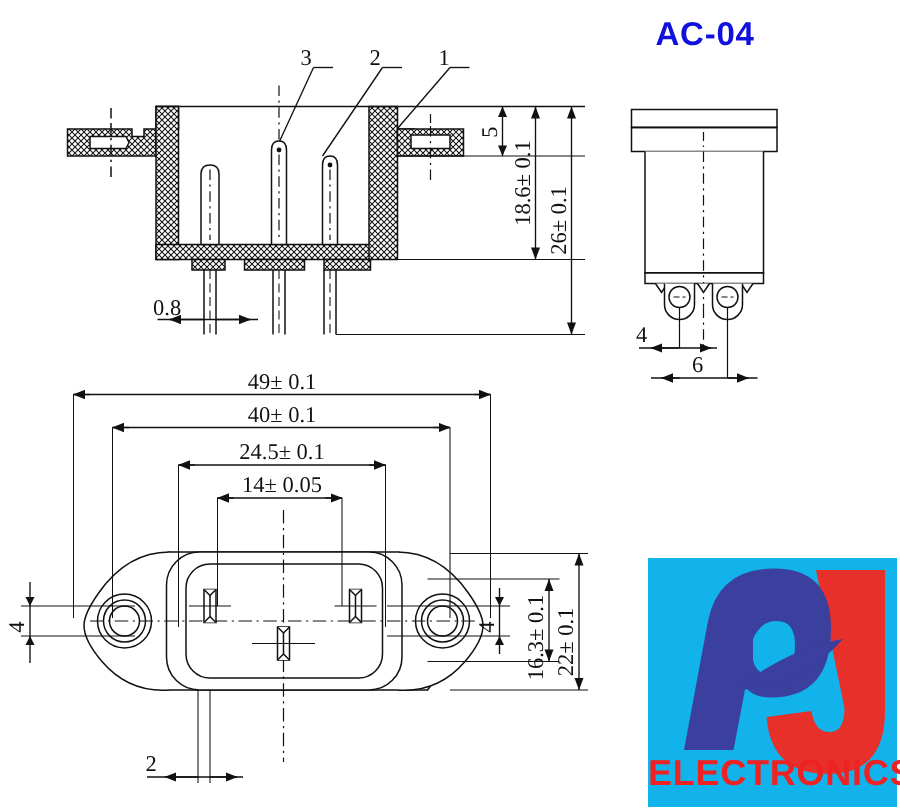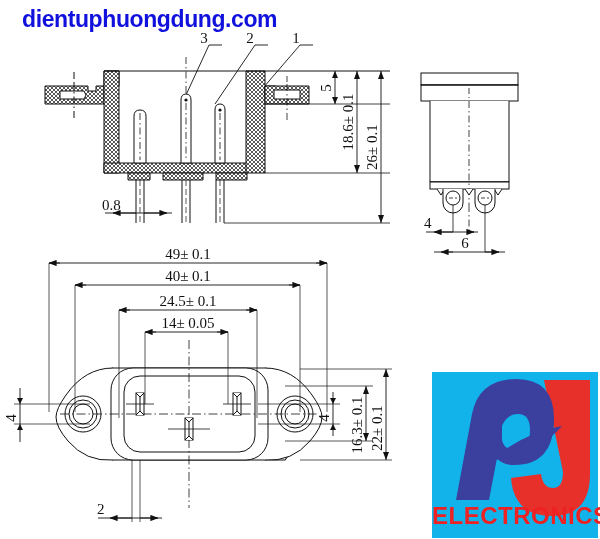--- a/index.html
+++ b/index.html
@@ -16,21 +16,21 @@
   .logo-svg{position:absolute;left:0;top:0;}
   .logo-word{position:absolute;left:0;bottom:8px;width:100%;text-align:center;
              color:#ee2222;font-size:24px;font-weight:bold;letter-spacing:0.5px;
              font-family:"Liberation Sans",sans-serif;}
 </style>
 </head>
 <body>
 
 <div class="stage">
 
-  <div id="site-title">dientuphuongdung.com</div>
+  <div id="part-code">AC-04</div>
 
   <svg width="600" height="539" viewBox="0 0 600 539">
     <defs>
       <pattern id="xhatch" width="4" height="4" patternUnits="userSpaceOnUse">
         <rect width="4" height="4" fill="#ffffff"></rect>
         <path d="M0 0 L4 4 M4 0 L0 4" stroke="#111" stroke-width="0.7"></path>
       </pattern>
       <marker id="ar" markerWidth="9" markerHeight="7" refX="8.5" refY="3.5" orient="auto">
         <path d="M0 0 L9 3.5 L0 7 z" fill="#111"></path>
       </marker>

